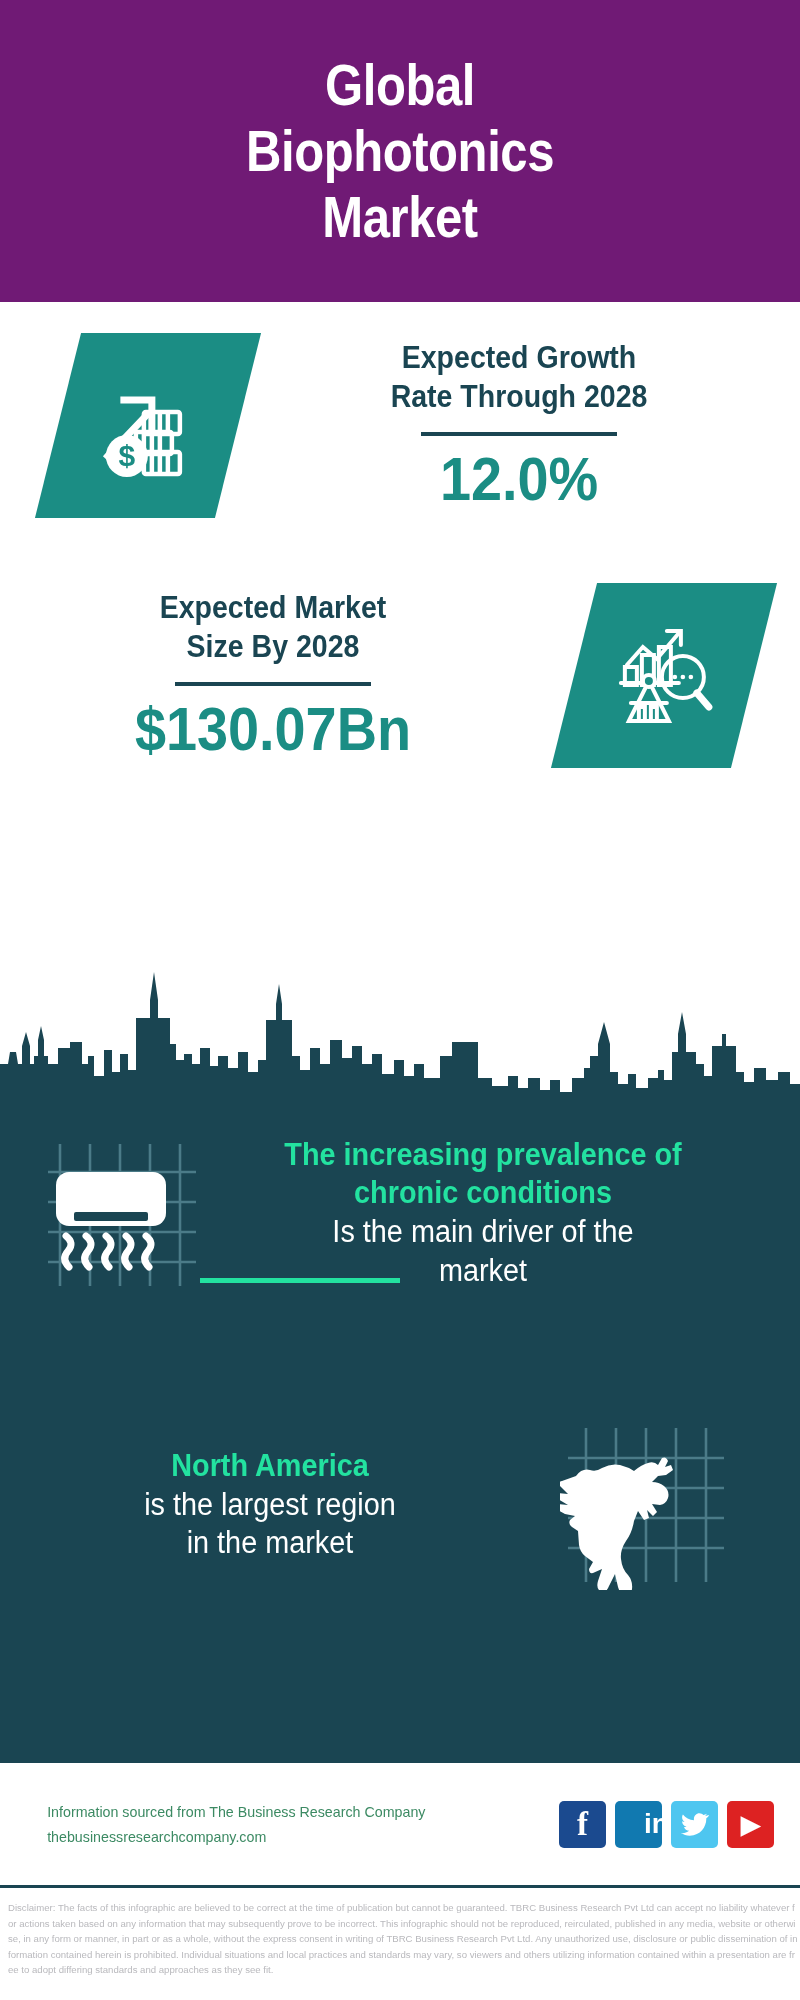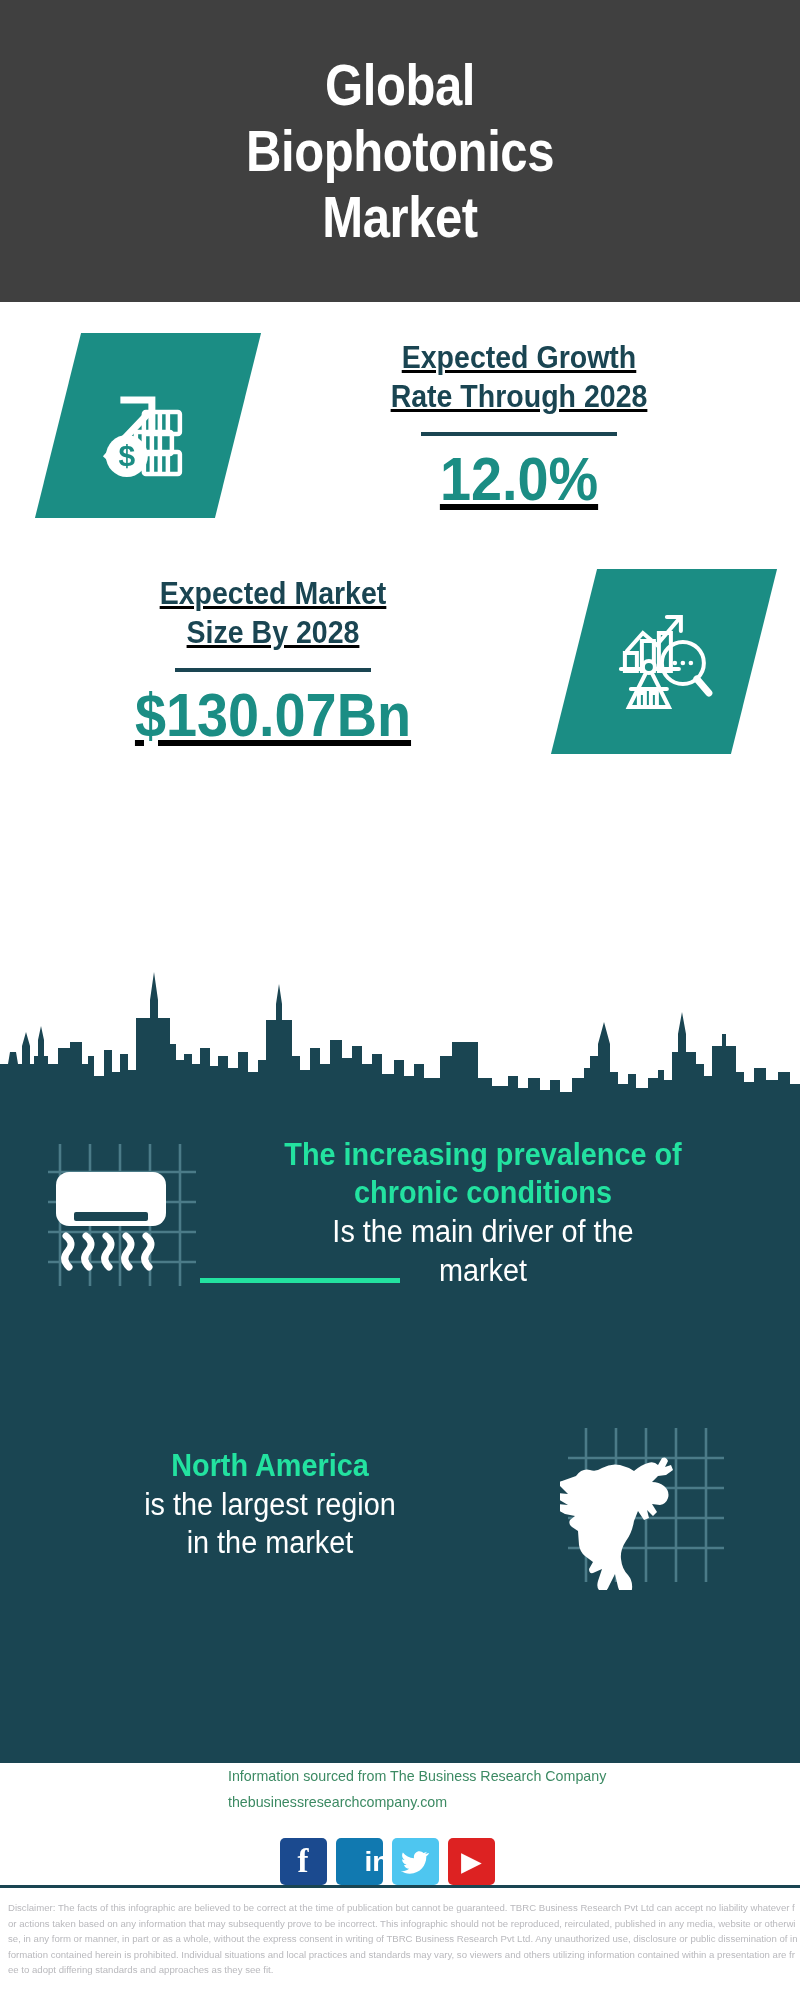--- a/index.html
+++ b/index.html
@@ -6,55 +6,55 @@
   body {
     width:800px; height:2000px; overflow:hidden;
     background:#ffffff;
     font-family:"Liberation Sans", sans-serif;
   }
   .page { position:relative; width:800px; height:2000px; }
 
   
   .header {
     position:absolute; left:0; top:0; width:800px; height:302px;
-    background:#404040;
+    background:#701a75;
     display:flex; align-items:center; justify-content:center;
   }
   .header-title {
     color:#ffffff;
     font-family:"Liberation Sans Narrow","Liberation Sans",sans-serif;
     font-weight:bold;
     font-size:57px;
     line-height:1.16;
     text-align:center;
     letter-spacing:-0.5px;
     transform:scaleX(0.86);
     width:100%;
   }
 
   
   .stats { position:absolute; left:0; top:310px; width:800px; height:680px; background:#fff; }
 
   .stat-row { position:absolute; width:800px; display:flex; align-items:center; }
   .stat-row-1 { top:0px; height:230px; }
-  .stat-row-2 { top:236px; height:230px; }
+  .stat-row-2 { top:250px; height:230px; }
 
   .icon-box {
     width:180px; height:185px; flex:0 0 180px;
     background:#1b8d84;
     transform:skewX(-14deg);
     display:flex; align-items:center; justify-content:center;
     position:relative;
   }
   .icon-box > svg { transform:skewX(14deg); }
 
   .icon-slot-left { margin-left:58px; }
   .icon-slot-right { margin-left:28px; }
 
-  .stat-text { flex:1 1 auto; text-align:center; padding:0 14px;text-decoration:underline; }
+  .stat-text { flex:1 1 auto; text-align:center; padding:0 14px; }
 
   .stat-label {
     color:#1a4552;
     font-family:"Liberation Sans Narrow","Liberation Sans",sans-serif;
     font-weight:bold;
     font-size:31px;
     line-height:1.25;
     transform:scaleX(0.92);
   }
   .stat-rule {
@@ -114,21 +114,21 @@
     position:absolute; left:200px; top:1278px;
     width:200px; height:5px; background:#23e2a0;
   }
 
   
   .footer {
     position:absolute; left:0; top:1760px; width:800px; height:128px;
     background:#ffffff;
     border-top:3px solid #1a4552;
     border-bottom:3px solid #1a4552;
-    display:flex; align-items:center;flex-direction:column;
+    display:flex; align-items:center;
   }
   .footer-src {
     margin-left:34px; flex:1 1 auto;
     color:#3c8a63;
     font-family:"Liberation Sans Narrow","Liberation Sans",sans-serif;
     font-size:15px;
     line-height:1.7;
     transform:scaleX(0.95);
   }
   .socials { display:flex; gap:9px; margin-right:26px; }

